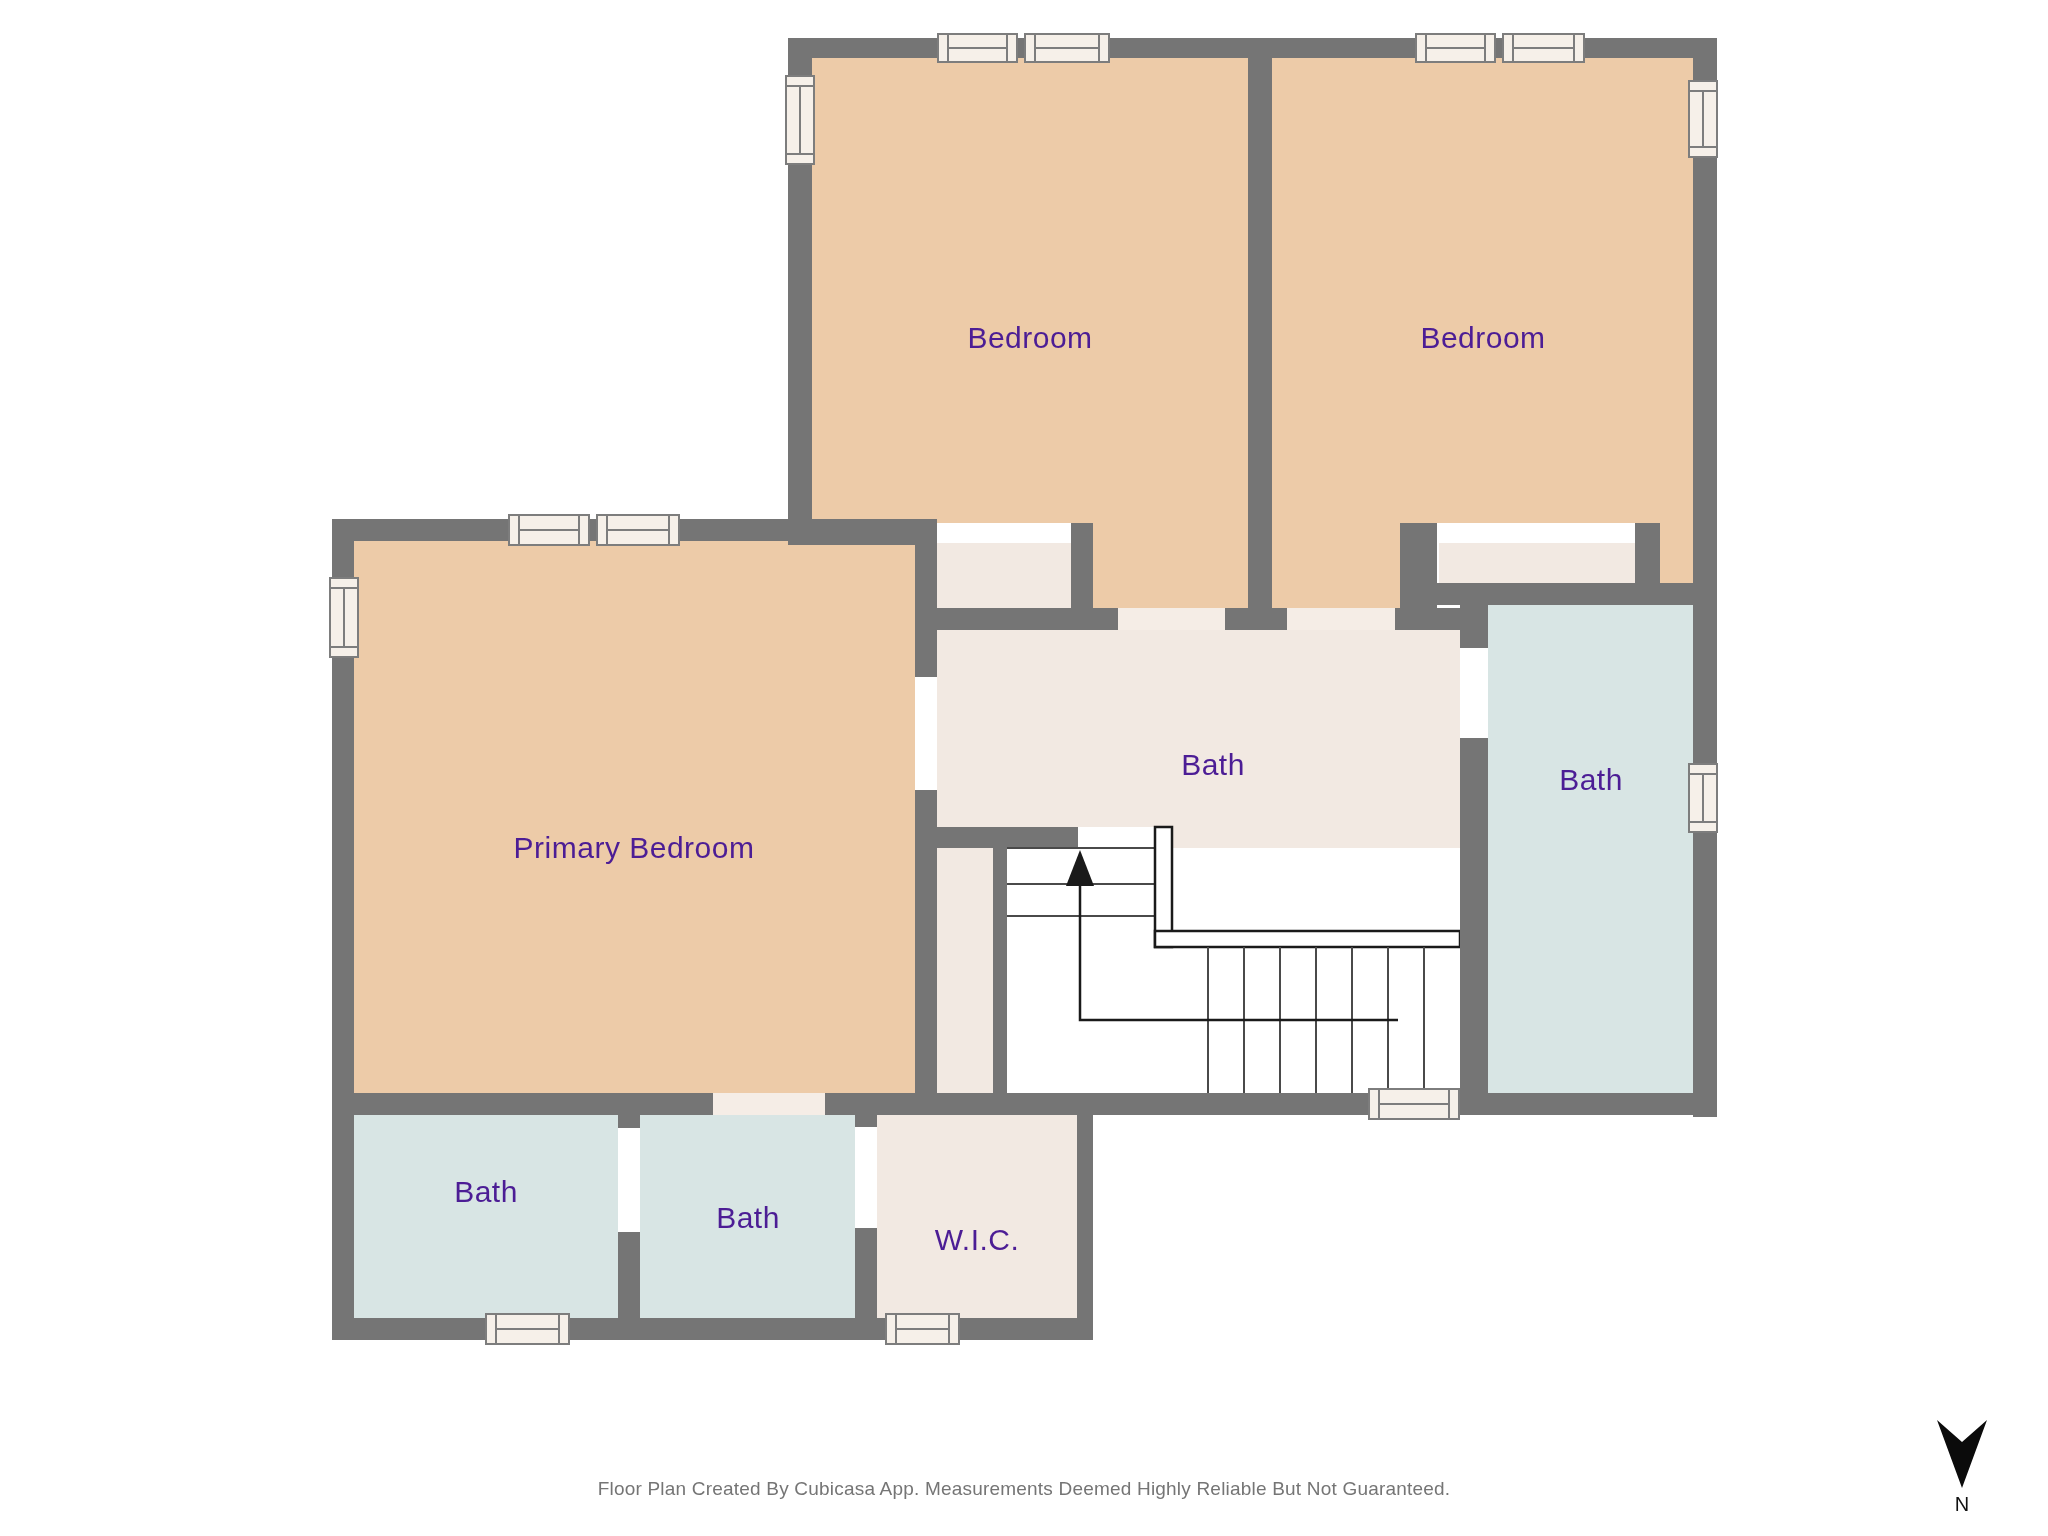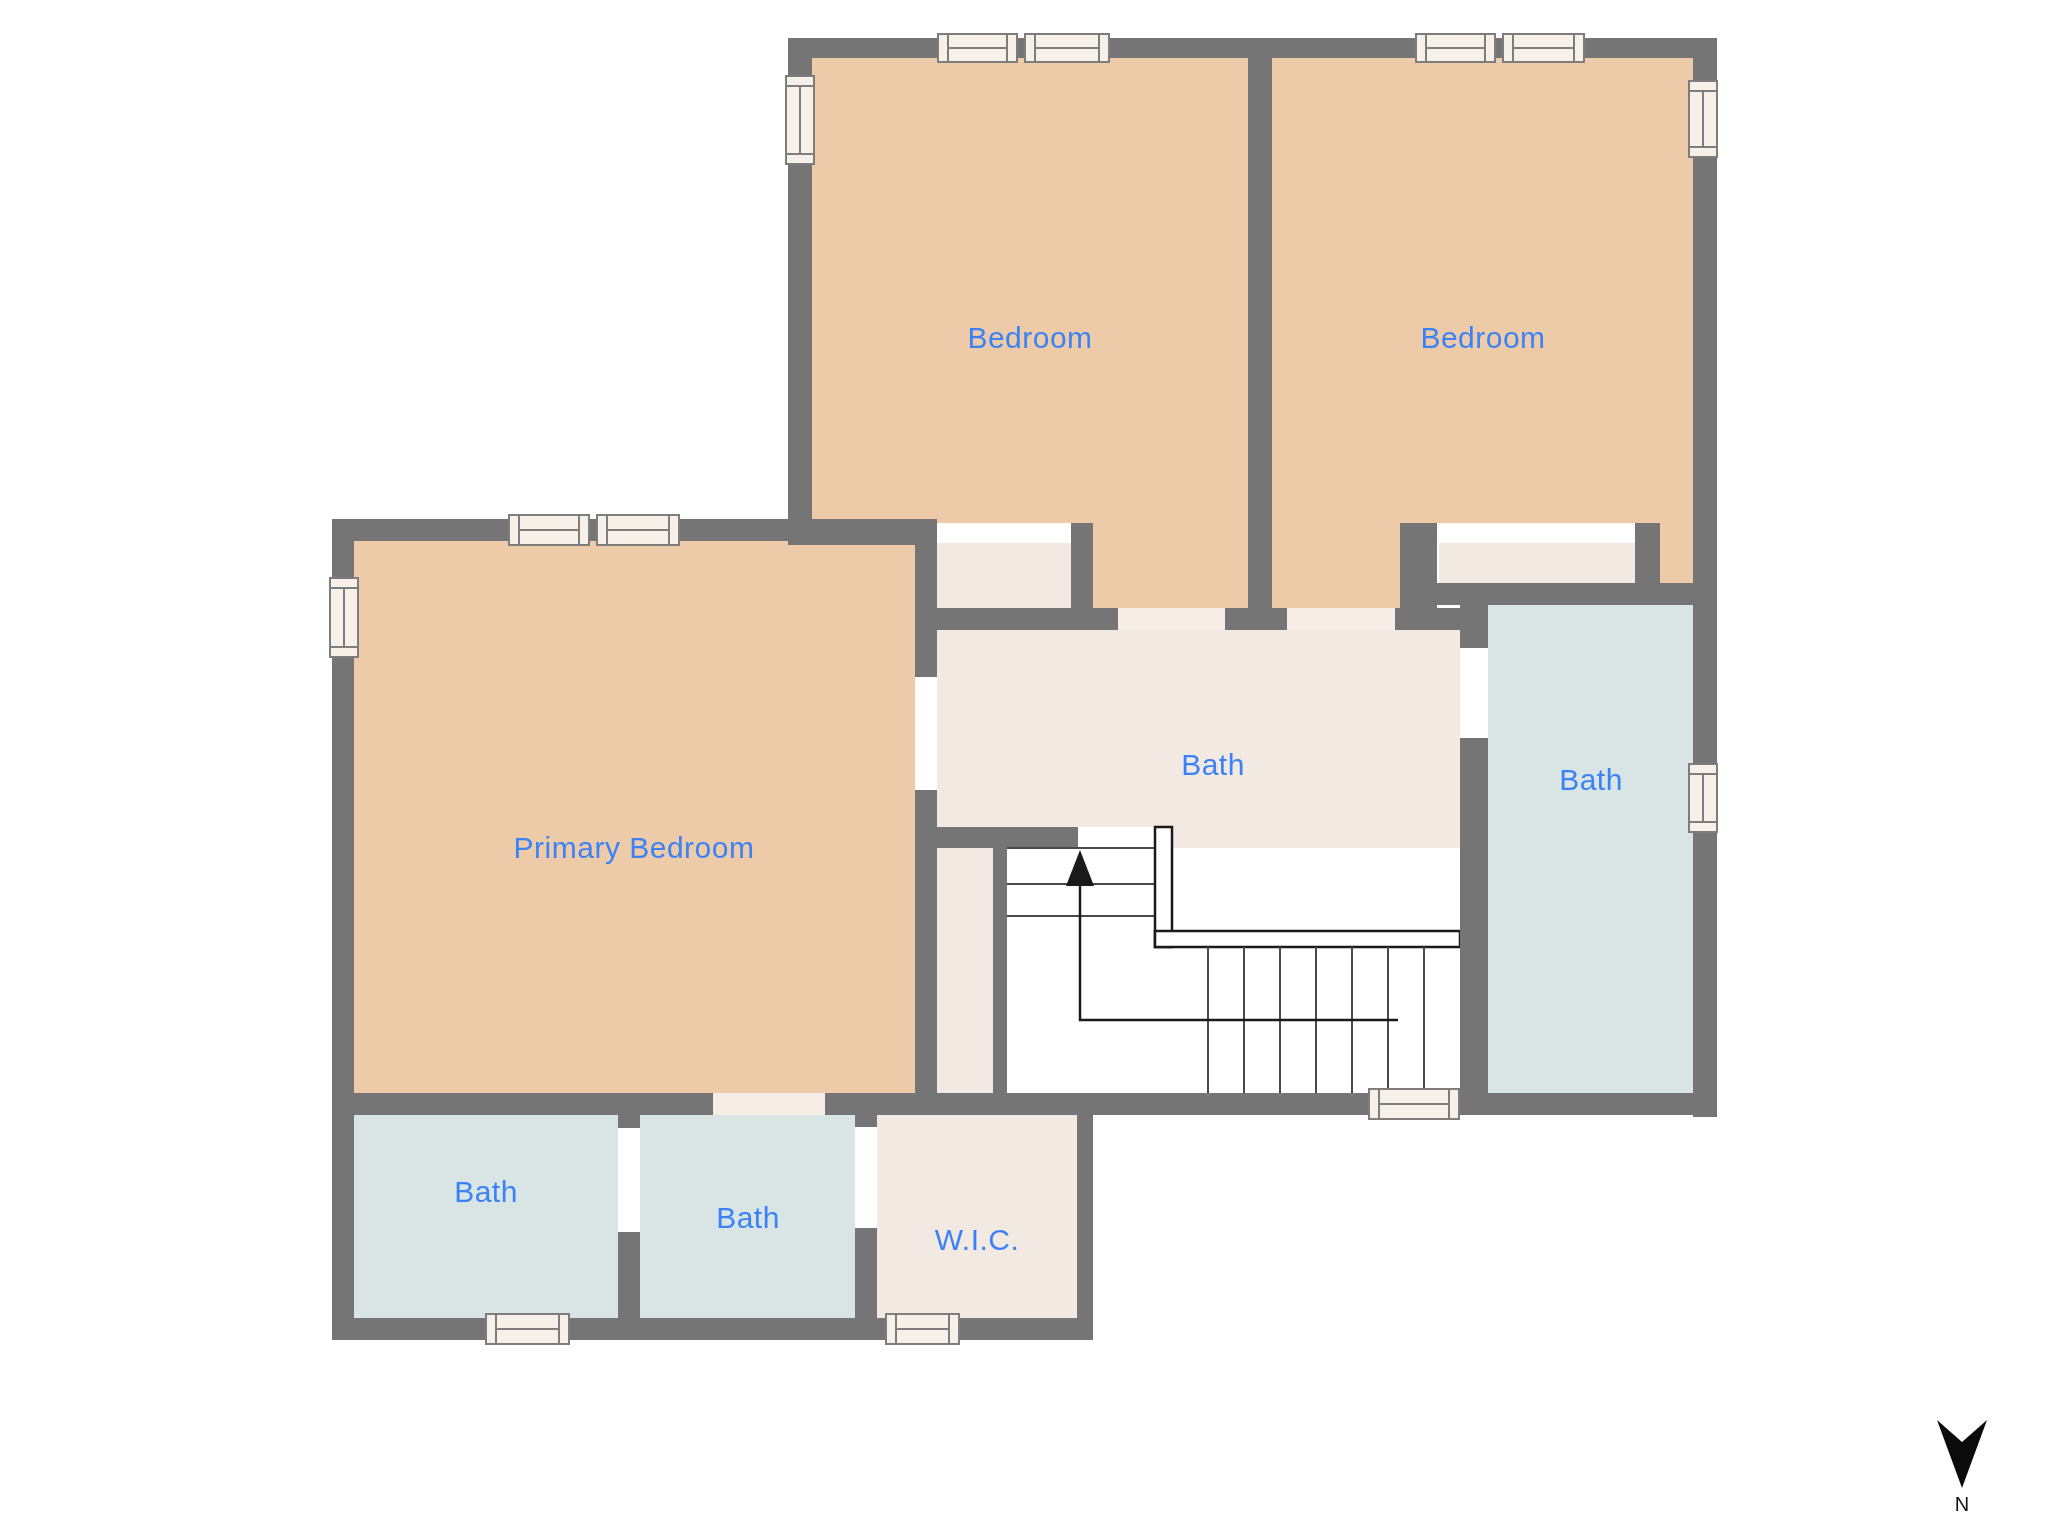--- a/index.html
+++ b/index.html
@@ -19,21 +19,21 @@
   .gb{background:#F5EDE6;z-index:3;}
   
   .win,.winv{background:#F6F0E9;border:2px solid #7d7d7d;z-index:4;}
   .win .mid{position:absolute;left:5px;right:5px;top:50%;margin-top:-1px;height:2px;background:#7d7d7d;}
   .winv .mid{position:absolute;top:5px;bottom:5px;left:50%;margin-left:-1px;width:2px;background:#7d7d7d;}
   .win .cap{position:absolute;top:-2px;bottom:-2px;width:8px;background:#F6F0E9;border:2px solid #7d7d7d;}
   .win .cap.a{left:-2px;} .win .cap.b{right:-2px;}
   .winv .cap{position:absolute;left:-2px;right:-2px;height:8px;background:#F6F0E9;border:2px solid #7d7d7d;}
   .winv .cap.a{top:-2px;} .winv .cap.b{bottom:-2px;}
   
-  .lbl{position:absolute;z-index:6;color:#3b82f6;font-size:30px;line-height:30px;
+  .lbl{position:absolute;z-index:6;color:#4c1d95;font-size:30px;line-height:30px;
        transform:translate(-50%,-50%);white-space:nowrap;letter-spacing:0.5px;}
   #stairs-svg{position:absolute;left:1000px;top:820px;z-index:3;}
   #footer{position:absolute;left:0;right:0;top:1478px;text-align:center;z-index:6;
           color:#757575;font-size:19px;letter-spacing:0.2px;}
   #compass{position:absolute;left:1936px;top:1420px;z-index:6;width:52px;text-align:center;}
   #compass .nlabel{display:block;margin-top:2px;color:#111111;font-size:20px;line-height:20px;}
 </style>
 </head>
 <body>
 
@@ -193,20 +193,21 @@
 
   <div class="lbl" style="left:1030px;top:338px;">Bedroom</div>
   <div class="lbl" style="left:1483px;top:338px;">Bedroom</div>
   <div class="lbl" style="left:634px;top:848px;">Primary Bedroom</div>
   <div class="lbl" style="left:1213px;top:765px;">Bath</div>
   <div class="lbl" style="left:1591px;top:780px;">Bath</div>
   <div class="lbl" style="left:486px;top:1192px;">Bath</div>
   <div class="lbl" style="left:748px;top:1218px;">Bath</div>
   <div class="lbl" style="left:977px;top:1240px;">W.I.C.</div>
 
+  <div id="footer">Floor Plan Created By Cubicasa App. Measurements Deemed Highly Reliable But Not Guaranteed.</div>
 
   <div id="compass">
     <svg width="52" height="68" viewBox="0 0 52 68">
       <polygon points="1,0 26,22 51,0 26,68" fill="#0b0b0b"></polygon>
     </svg>
     <span class="nlabel">N</span>
   </div>
 
 </div>
 

